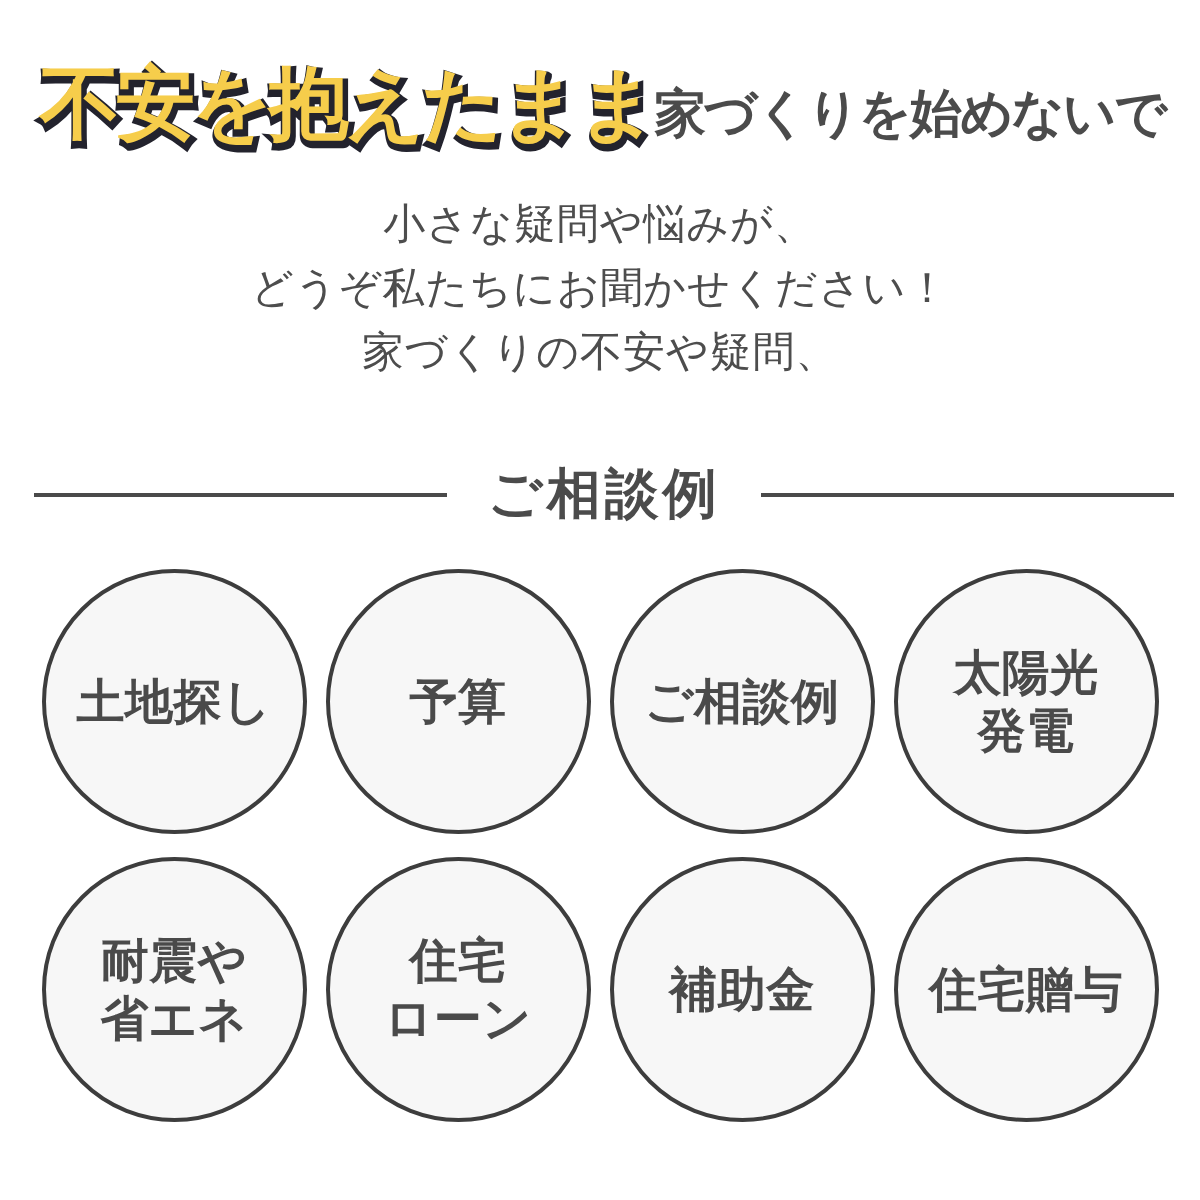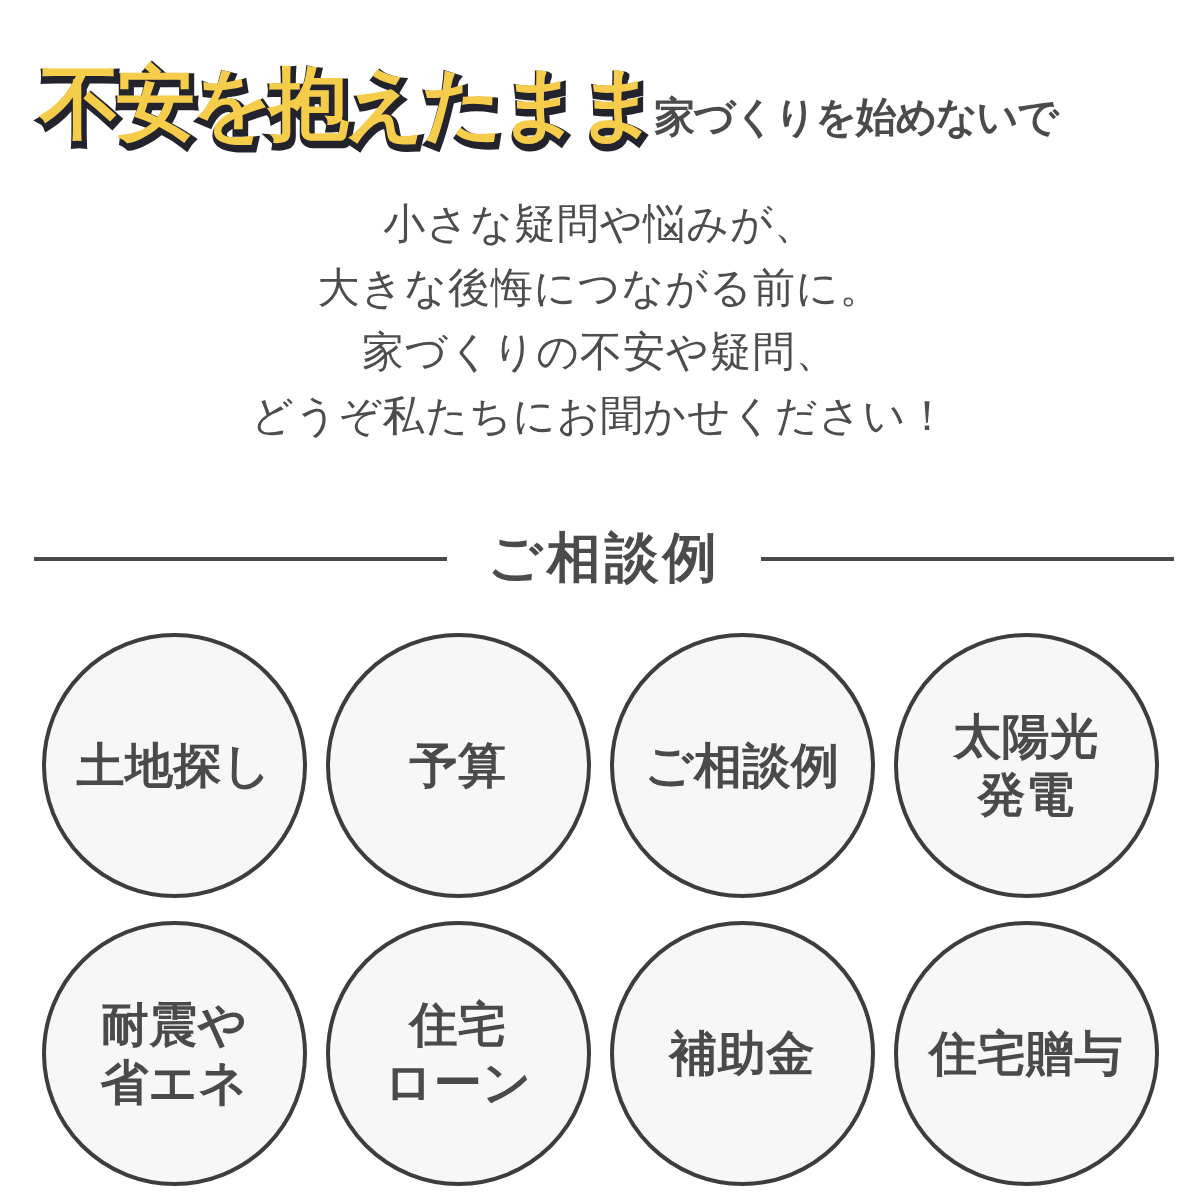--- a/index.html
+++ b/index.html
@@ -37,21 +37,21 @@
     left:2px; top:4px;
     -webkit-text-stroke:7px var(--outline-dark,#23232D);
     color:transparent;
     z-index:0;
   }
   .headline-highlight .fill{
     position:relative;
     z-index:1;
   }
   .headline-rest{
-    font-size:41px;
+    font-size:52px;
     font-weight:800;
     letter-spacing:-0.035em;
     color:var(--heading-text,#4B4B4B);
   }
 
   
   .intro{
     margin-top:42px;
     text-align:center;
     font-size:42px;
@@ -117,23 +117,22 @@
   <div class="header">
     <span class="headline-highlight">
       <span class="stroke" aria-hidden="true">不安を抱えたまま</span>
       <span class="fill">不安を抱えたまま</span>
     </span>
     <span class="headline-rest">家づくりを始めないで</span>
   </div>
 
   <div class="intro">
     <div>小さな疑問や悩みが、</div>
-    <div>大きな後悔につながる前に。</div>
+    <div>どうぞ私たちにお聞かせください！</div>
     <div>家づくりの不安や疑問、</div>
-    <div>どうぞ私たちにお聞かせください！</div>
   </div>
 
   <div class="section-title-row">
     <div class="rule"></div>
     <div class="section-title">ご相談例</div>
     <div class="rule"></div>
   </div>
 
   <div class="circles">
     <div class="circle">

